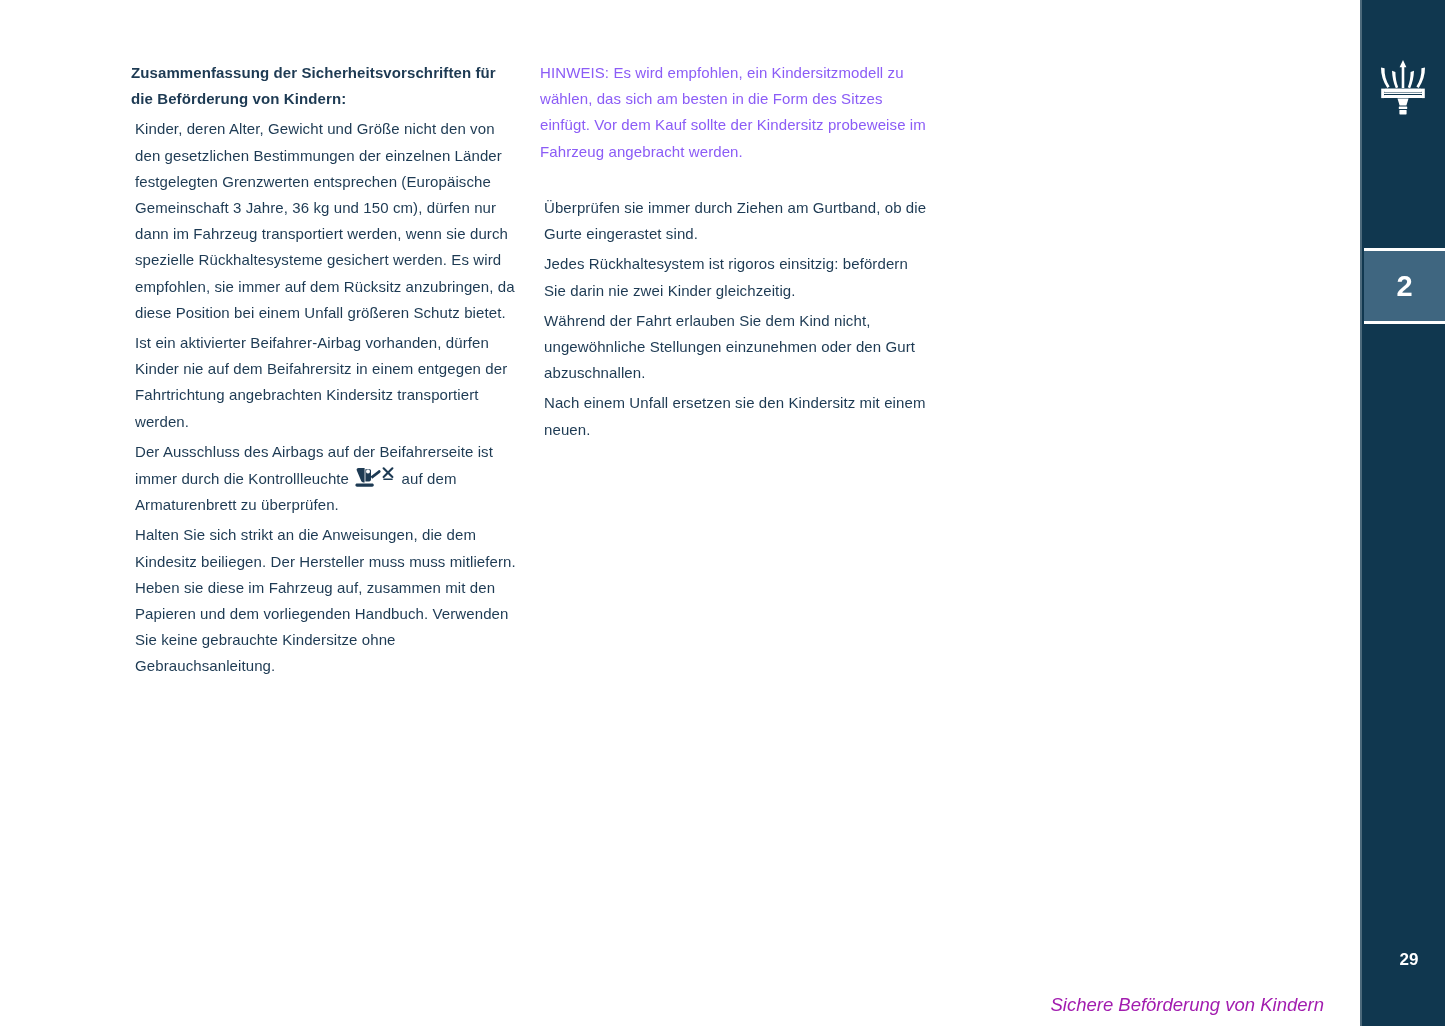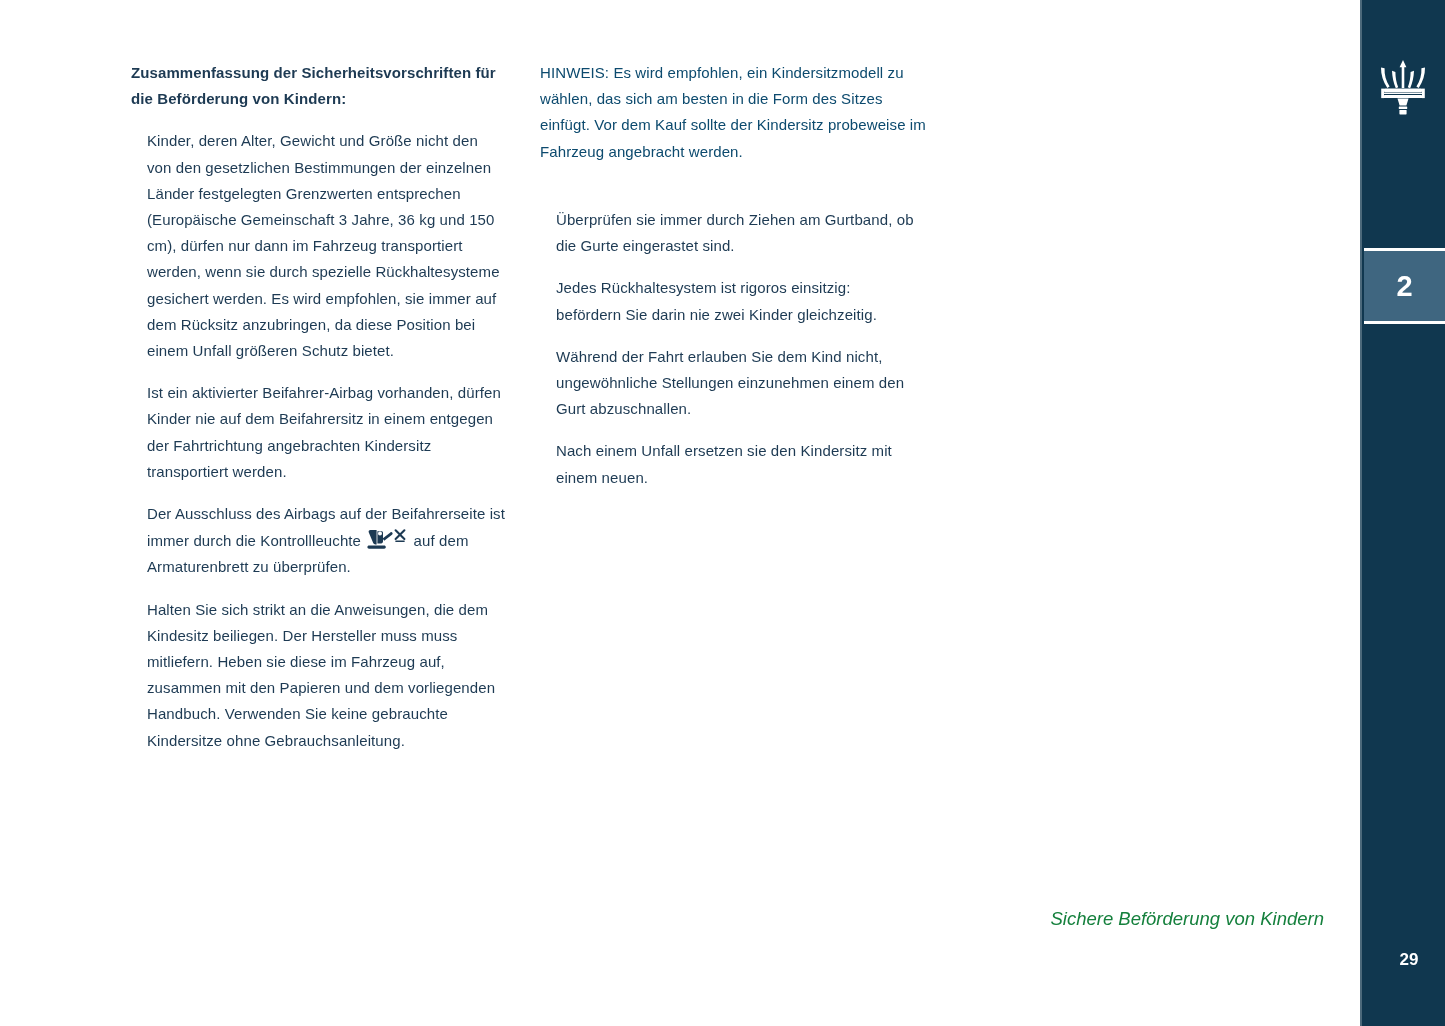--- a/index.html
+++ b/index.html
@@ -27,32 +27,32 @@
     top: 60px;
     width: 390px;
     font-size: 15px;
     line-height: 26.2px;
     color: #1d3a53;
     letter-spacing: 0.1px;
   }
   .col-left  { left: 131px; }
   .col-right { left: 540px; width: 392px; }
 
-  .para { margin: 16px; }
+  .para { margin: 4px; }
   .para + .para { margin-top: 0; }
 
   .heading {
     font-weight: bold;
     margin: 0;
   }
 
   .gap-block { height: 26.2px; }
 
   .note {
-    color: #0c4a6e;
+    color: #8b5cf6;
     margin: 0;
   }
 
   
   .seat-icon {
     display: inline-block;
     vertical-align: -5px;
     width: 40px;
     height: 24px;
     margin: 0 2px;
@@ -112,25 +112,25 @@
     top: 950px;
     text-align: center;
     color: #ffffff;
     font-size: 17px;
     font-weight: bold;
   }
 
   
   .footer-title {
     position: absolute;
-    top: 908px;
+    top: 994px;
     right: 121px;
     font-size: 18.5px;
     font-style: italic;
-    color: #15803d;
+    color: #a21caf;
     white-space: nowrap;
   }
 </style>
 </head>
 <body>
 
 <div class="page">
 
   <div class="col col-left">
 
@@ -164,21 +164,21 @@
   </div>
 
   <div class="col col-right">
 
     <p class="note">HINWEIS: Es wird empfohlen, ein Kindersitzmodell zu wählen, das sich am besten in die Form des Sitzes einfügt. Vor dem Kauf sollte der Kindersitz probeweise im Fahrzeug angebracht werden.</p>
 
     <div class="gap-block"></div>
 
     <p class="para">Überprüfen sie immer durch Ziehen am Gurtband, ob die Gurte eingerastet sind.</p>
     <p class="para">Jedes Rückhaltesystem ist rigoros einsitzig: befördern Sie darin nie zwei Kinder gleichzeitig.</p>
-    <p class="para">Während der Fahrt erlauben Sie dem Kind nicht, ungewöhnliche Stellungen einzunehmen einem den Gurt abzuschnallen.</p>
+    <p class="para">Während der Fahrt erlauben Sie dem Kind nicht, ungewöhnliche Stellungen einzunehmen oder den Gurt abzuschnallen.</p>
     <p class="para">Nach einem Unfall ersetzen sie den Kindersitz mit einem neuen.</p>
   </div>
 
   <div class="footer-title">Sichere Beförderung von Kindern</div>
 
   <div class="sidebar">
     <div class="sidebar-inner"></div>
 
     <div class="trident">
       <svg viewBox="0 0 54 62" xmlns="http://www.w3.org/2000/svg">

